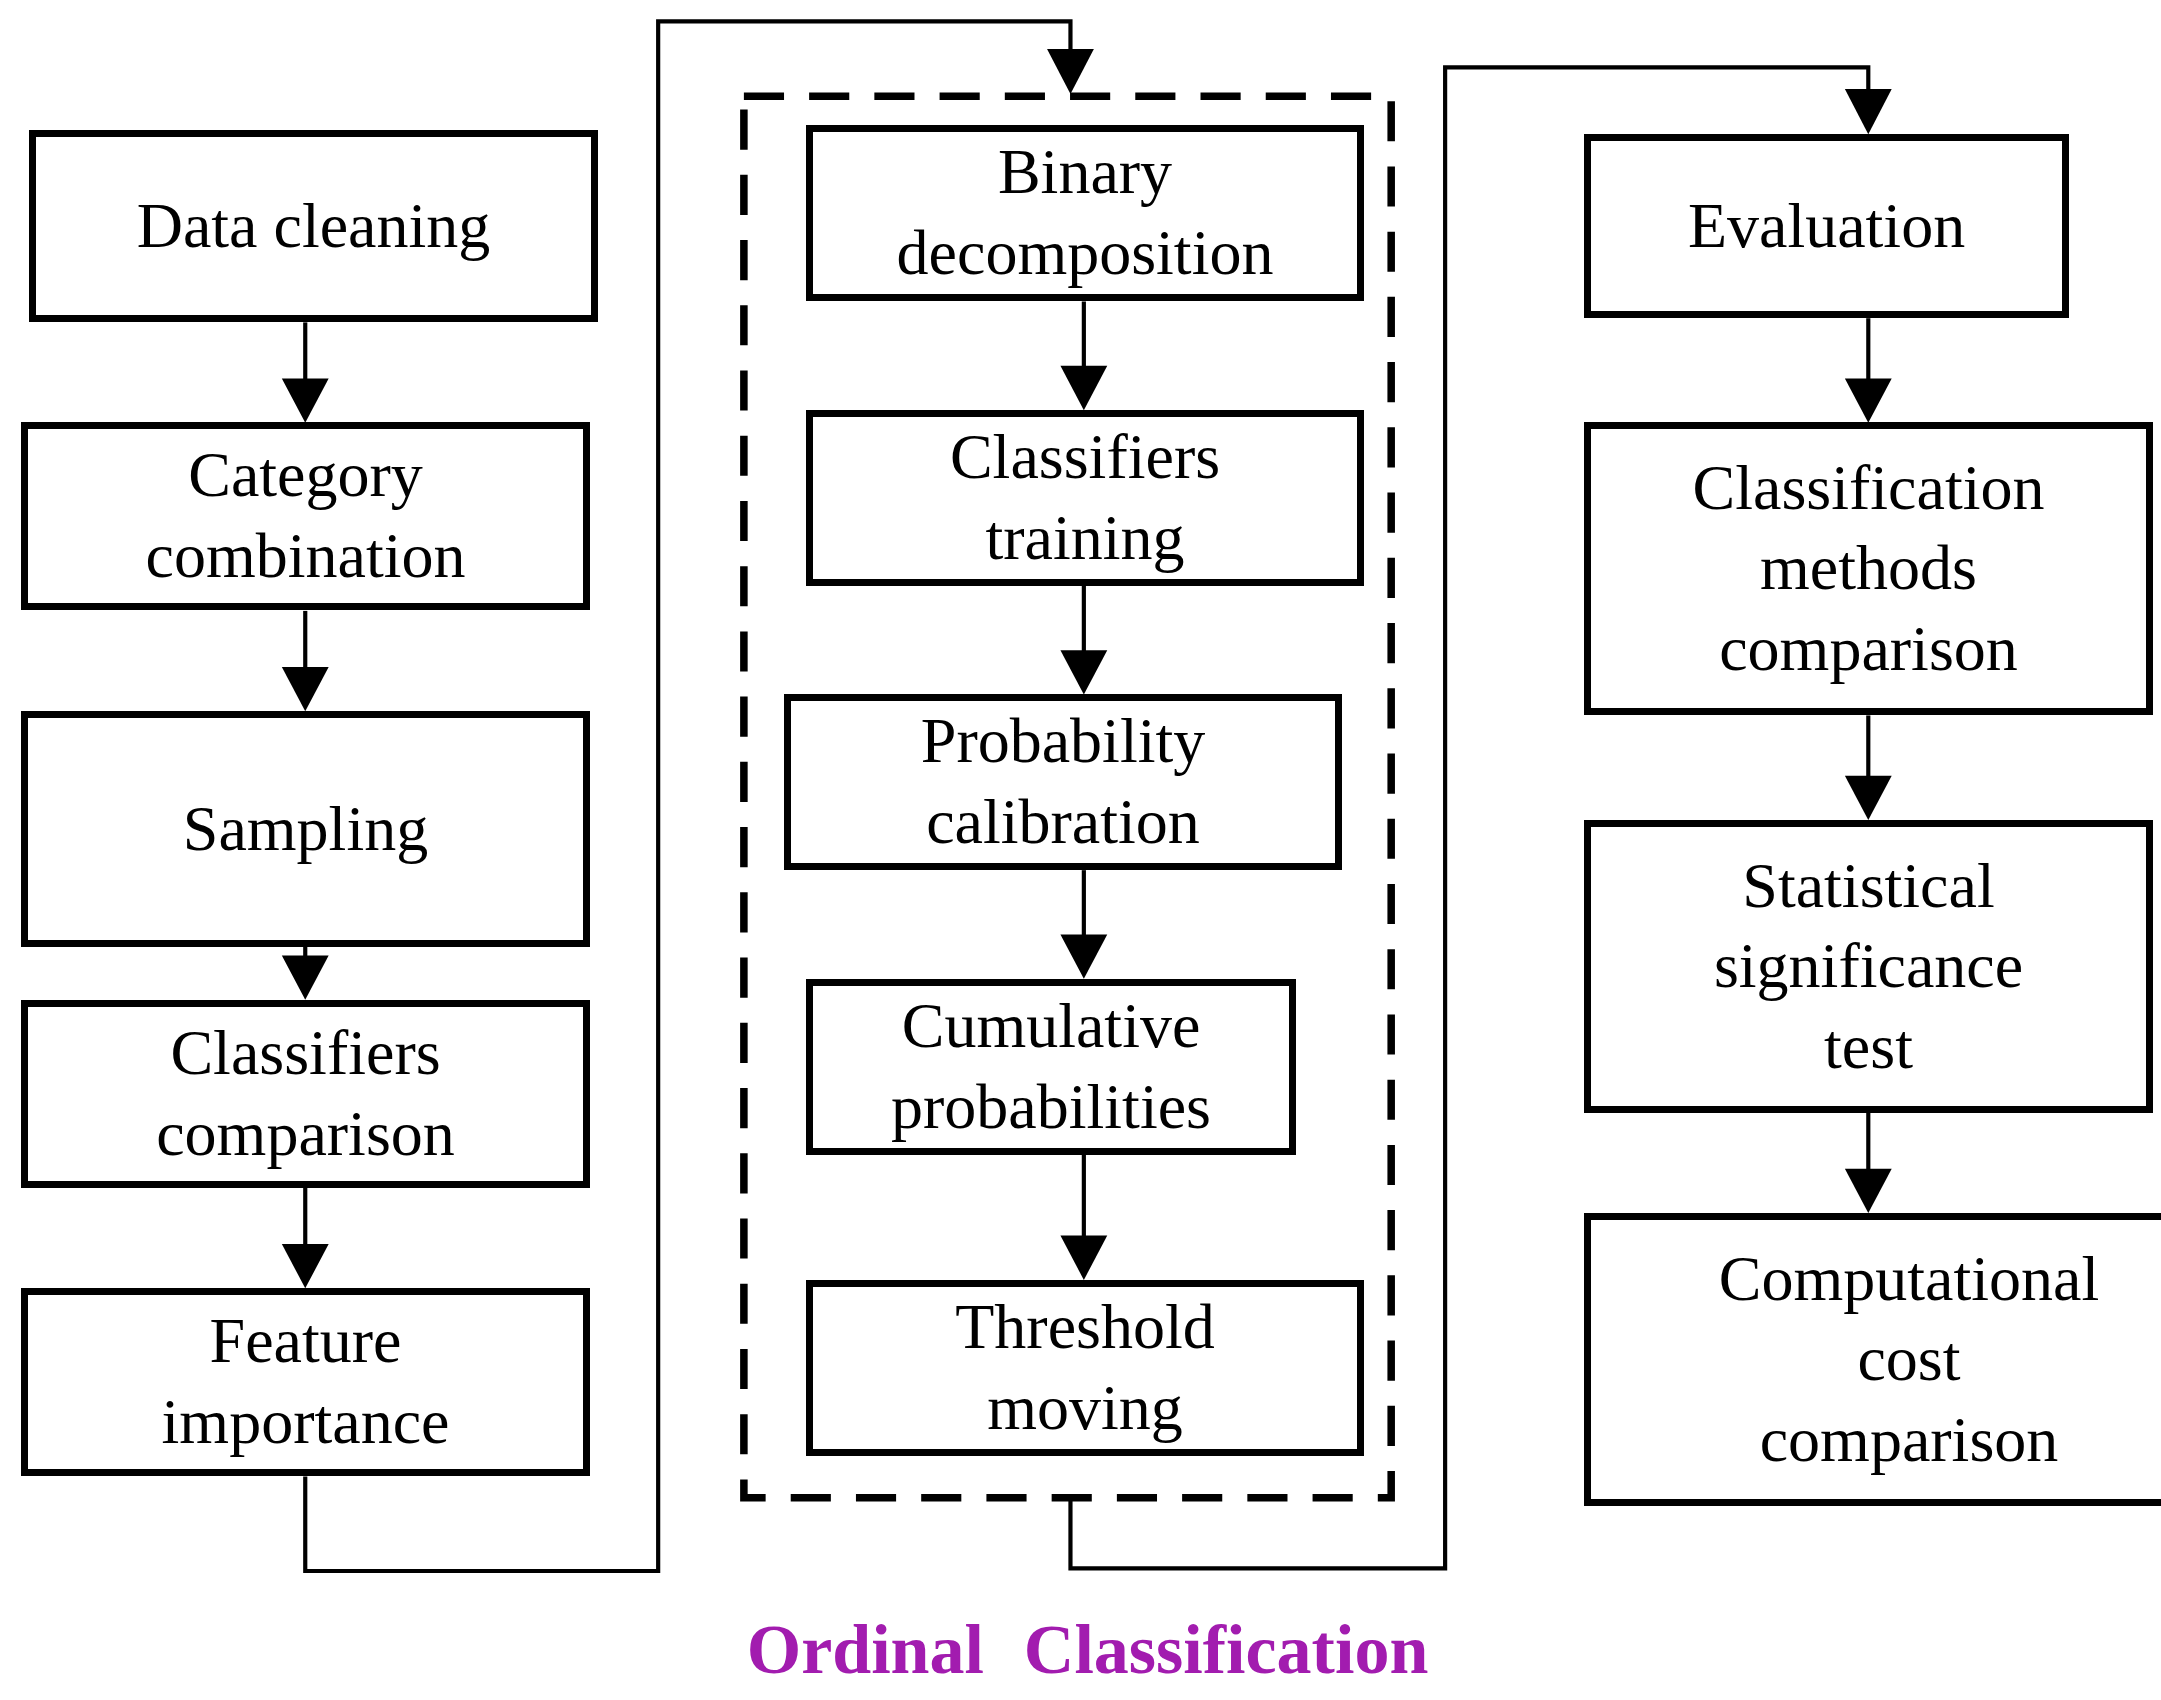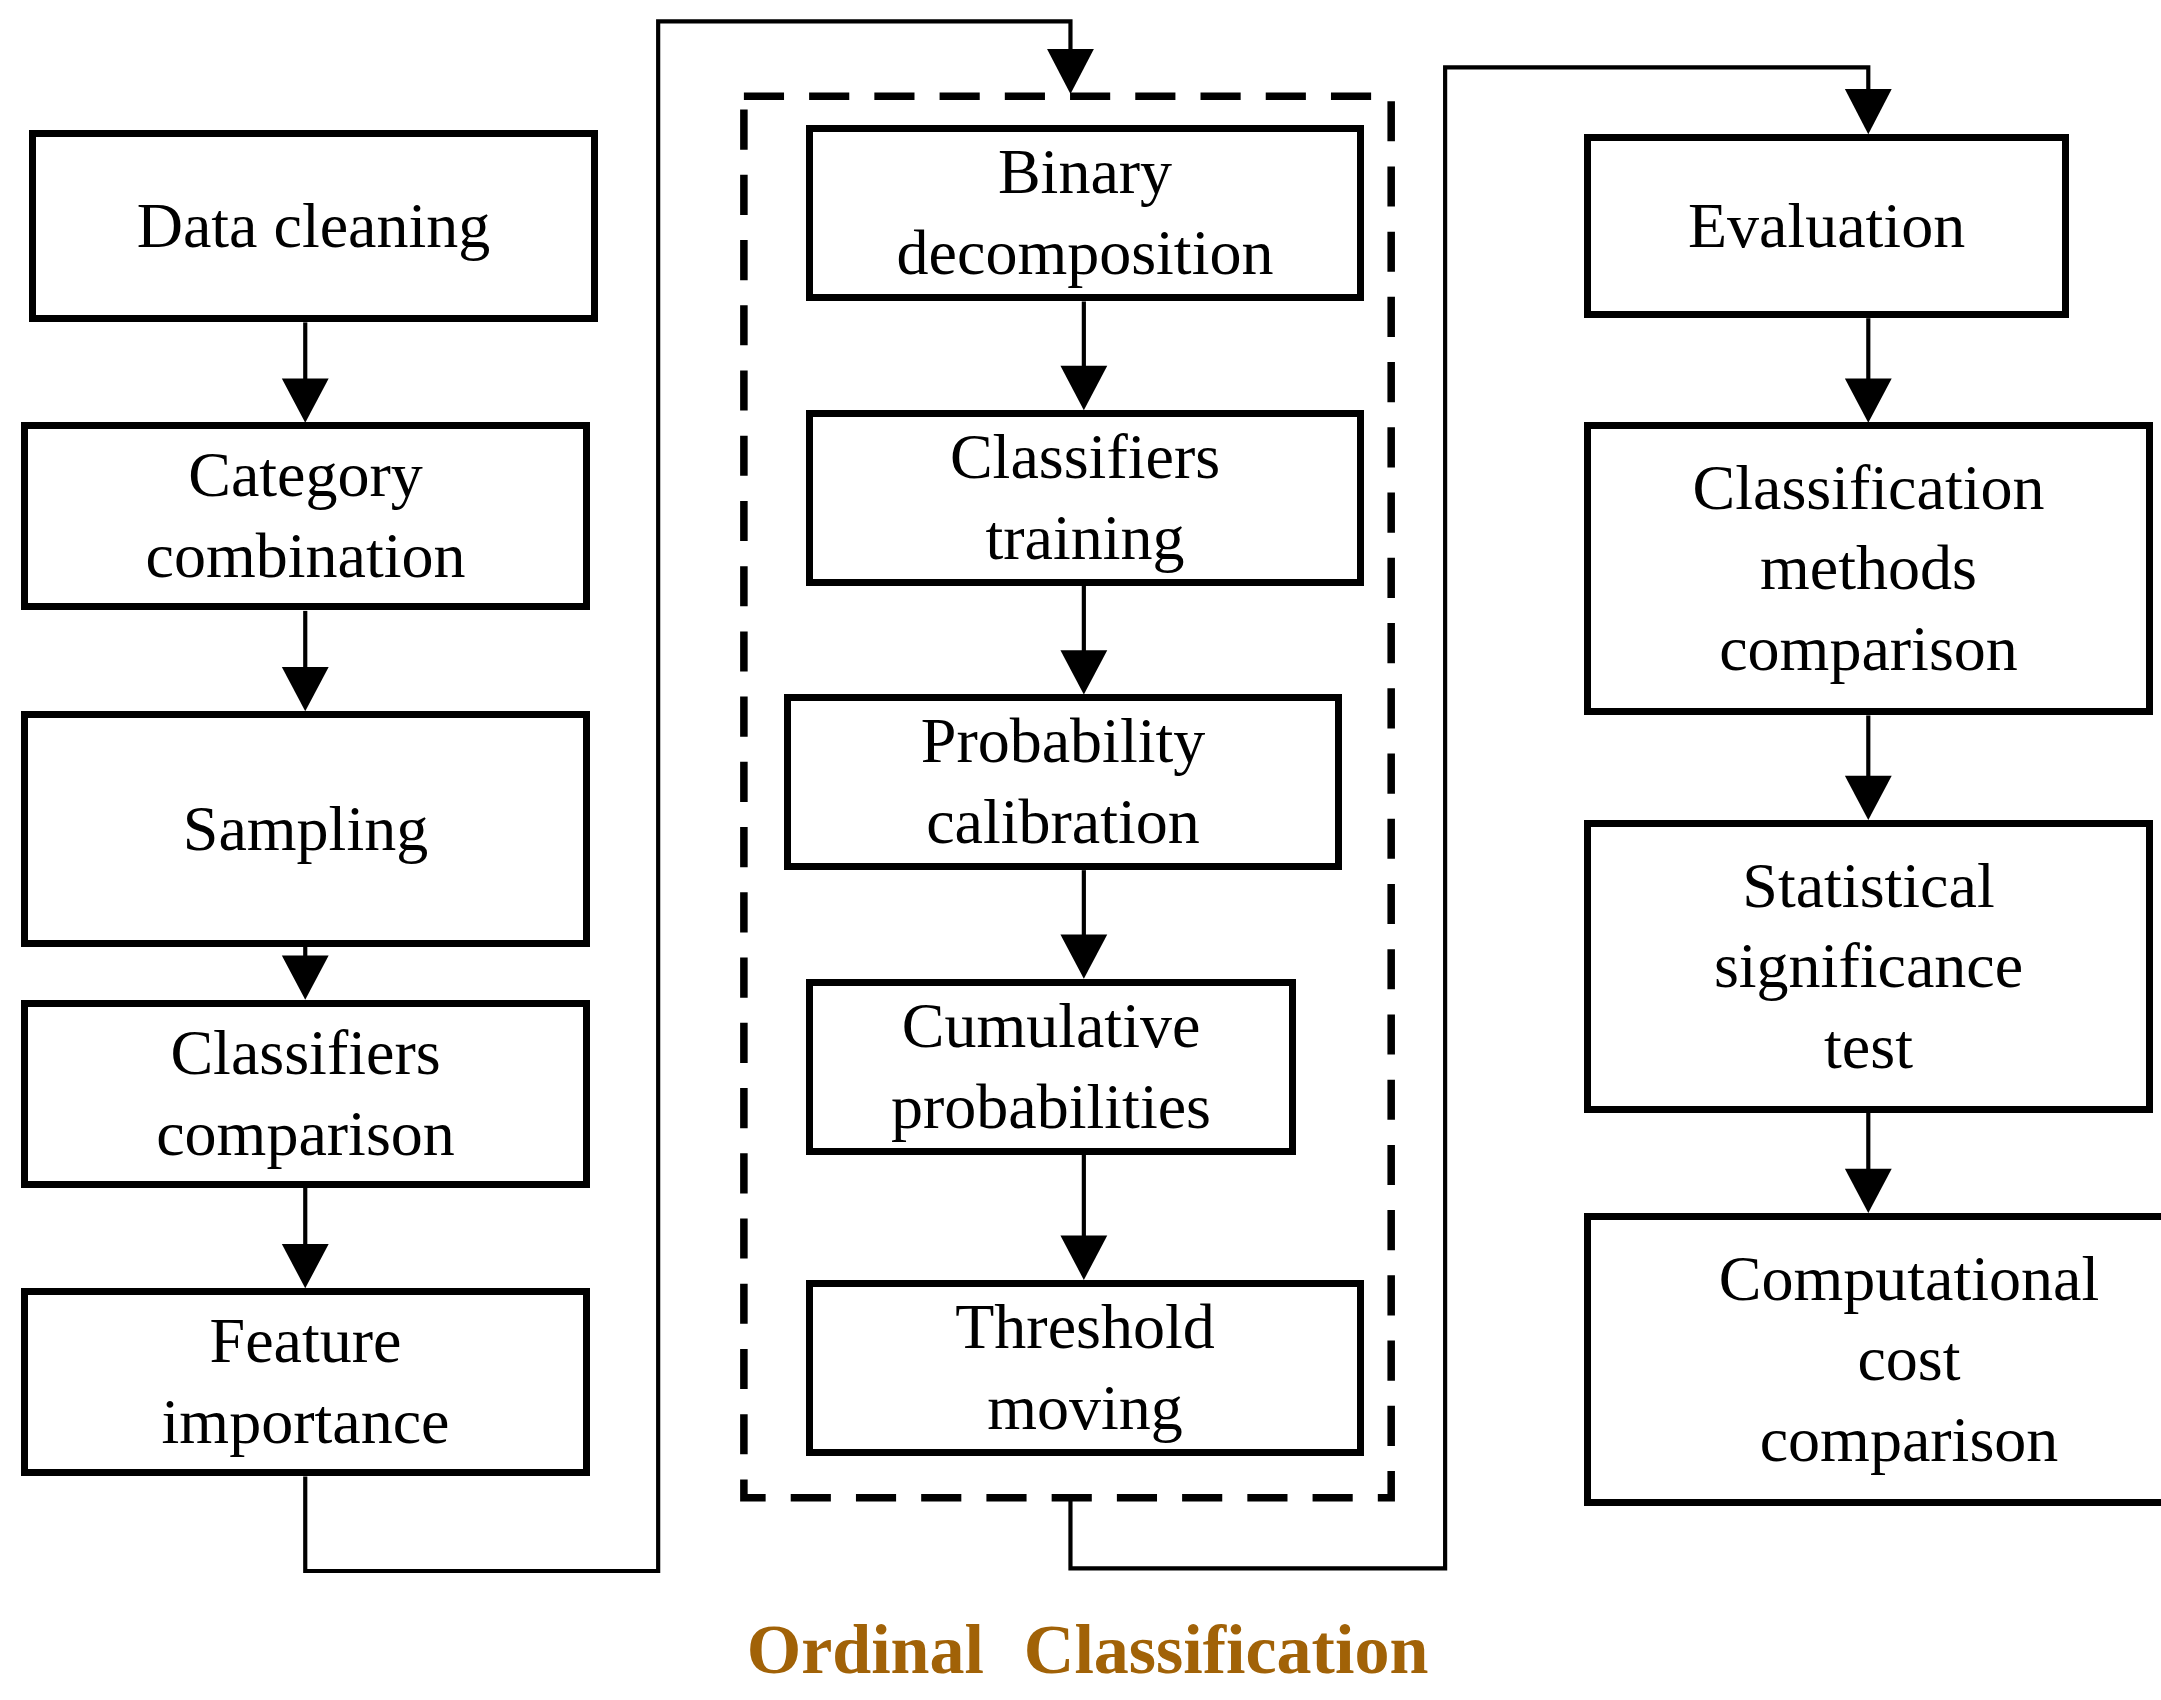--- a/index.html
+++ b/index.html
@@ -52,21 +52,21 @@
   .caption {
     position: absolute;
     left: 544px; top: 1604px;
     width: 1087px; height: 92px;
     display: flex;
     align-items: center;
     justify-content: center;
     font-size: 70px;
     font-weight: bold;
     word-spacing: 0.32em;
-    color: #a16207;
+    color: #a21caf;
     z-index: 2;
   }
   svg { display: block; }
 </style>
 </head>
 <body>
 
 <div class="canvas">
 
   <svg class="layer" width="2161" height="1701" viewBox="0 0 2584 2033" fill="none" stroke="#000000">

